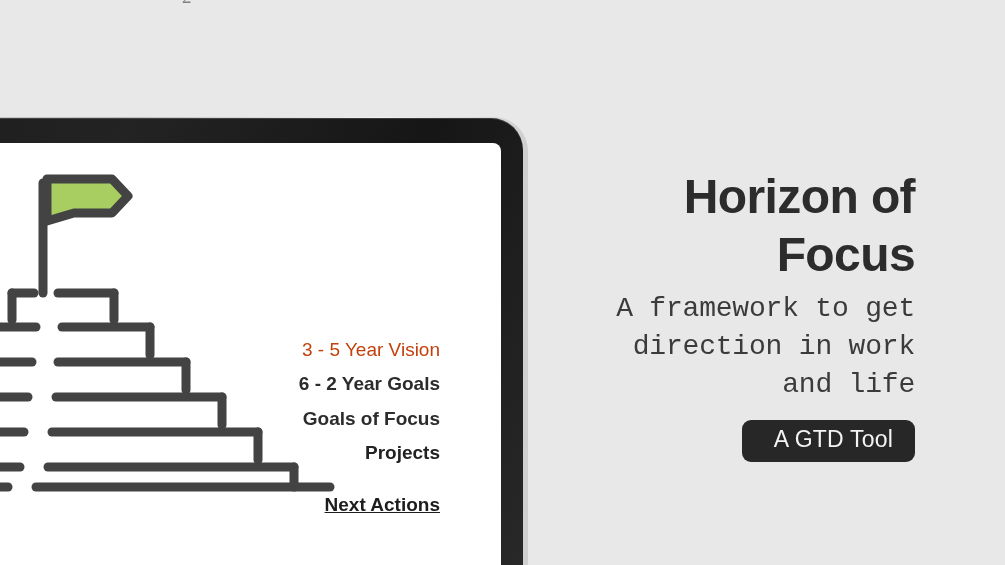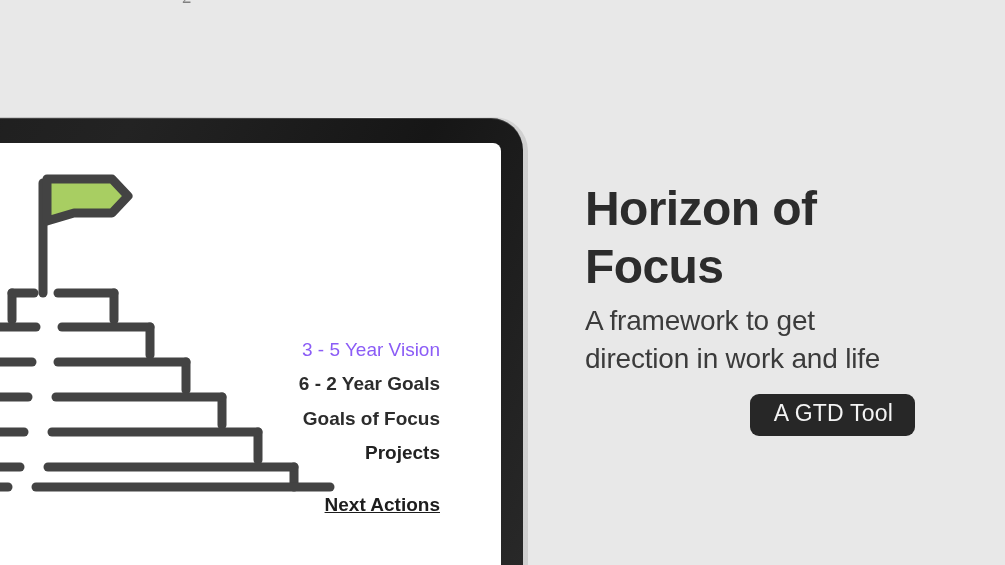--- a/index.html
+++ b/index.html
@@ -71,63 +71,64 @@
   #pyramid-svg { display: block; }
 
   .tier-label {
     position: absolute;
     right: 26px;
     color: #2e2e2e;
     white-space: nowrap;
     font-family: "Liberation Sans", sans-serif;
   }
   .tl-0 { top: 140px;  font-size: 19px; font-weight: 400; color:#3a3a3a; }
-  .tl-1 { top: 174px;  font-size: 19px; font-weight: 400; color:#8b5cf6; }
+  .tl-1 { top: 174px;  font-size: 19px; font-weight: 400; color:#c2410c; }
   .tl-2 { top: 208px;  font-size: 19px; font-weight: 700; color:#2c2c2c; }
   .tl-3 { top: 243px;  font-size: 19px; font-weight: 700; color:#2c2c2c; }
   .tl-4 { top: 277px;  font-size: 19px; font-weight: 700; color:#222222; }
   .tl-5 { top: 329px;  font-size: 19px; font-weight: 700; color:#1d1d1d;text-decoration:underline; }
 
   
   #panel {
     position: absolute;
     right: 90px;
-    top: 180px;
+    top: 168px;
     width: 330px;
-    text-align: left;
+    text-align: right;
   }
   #title {
     font-size: 48px;
     line-height: 58px;
     font-weight: 700;
     color: #2c2c2c;
     letter-spacing: -0.6px;
     margin: 0;
   }
   #subtitle {
     margin: 6px 0 0 0;
     font-size: 28px;
     line-height: 38px;
     font-weight: 300;
     color: #3b3b3b;
     letter-spacing: -0.2px;
+    font-family: Liberation Mono, monospace;
   }
   #badge-row {
     margin-top: 16px;
     display: flex;
     justify-content: flex-end;
   }
   #badge {
     display: inline-block;
     background: #272727;
     color: #f4f4f4;
     font-size: 23px;
     font-weight: 400;
     letter-spacing: .2px;
-    padding: 6px 22px 9px 24px;
+    padding: 6px 22px 9px 32px;
     border-radius: 9px;
   }
 </style>
 </head>
 <body>
 
 <div id="stage">
 
   <div id="top-glyph">2</div>
 

